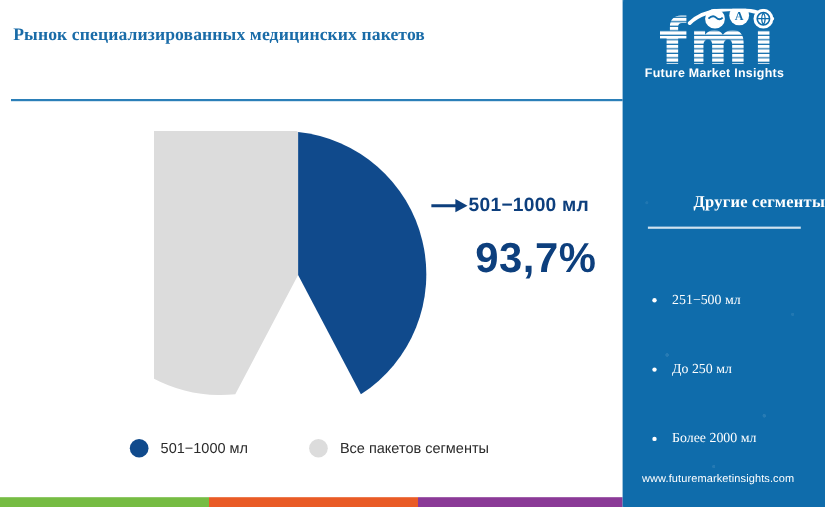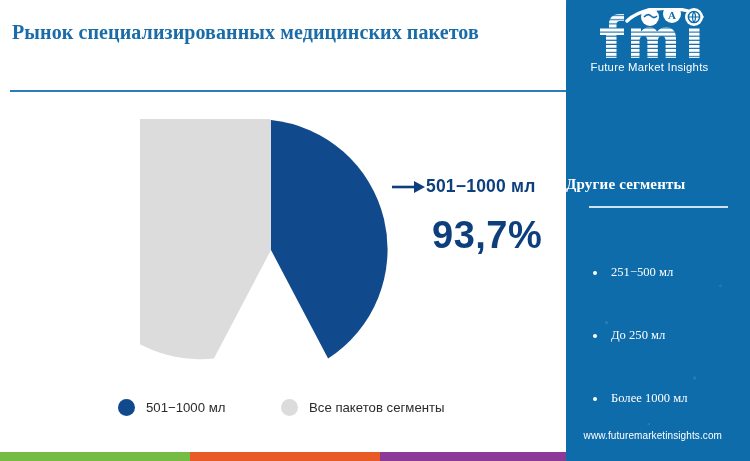--- a/index.html
+++ b/index.html
@@ -8,21 +8,21 @@
     background:#ffffff;
     font-family:"Liberation Sans", sans-serif;
     position:relative;
   }
   #stage{position:relative;width:750px;height:461px;overflow:hidden;background:#fff;}
 
   
   .title{
     position:absolute;left:12px;top:18px;width:545px;
     font-family:"Liberation Serif", serif;
-    font-weight:bold;font-size:20px;line-height:28px;
+    font-weight:bold;font-size:16px;line-height:28px;
     color:#1a6ca8;letter-spacing:0.1px;
   }
   .title .l2{display:block;}
   .header-rule{
     position:absolute;left:10px;top:90px;width:556px;height:1.6px;
     background:#2b7fb8;
   }
 
   
   .side-panel{
@@ -42,27 +42,27 @@
       radial-gradient(circle at 84% 62%, rgba(255,255,255,.08) 0 1.2px, transparent 1.6px),
       radial-gradient(circle at 12% 40%, rgba(255,255,255,.07) 0 1.2px, transparent 1.6px);
     pointer-events:none;
   }
 
   
   .logo-wrap{position:absolute;left:566px;top:6px;width:184px;height:78px;}
   .logo-mark{position:absolute;left:28px;top:2px;width:132px;height:52px;}
   .logo-tag{
     position:absolute;left:0;top:55px;width:167px;text-align:center;
-    color:#ffffff;font-size:11.3px;font-weight:normal;letter-spacing:.25px;
+    color:#ffffff;font-size:11.3px;font-weight:bold;letter-spacing:.25px;
     font-family:"Liberation Sans", sans-serif;
   }
 
   
   .seg-title{
-    position:absolute;left:566px;top:176px;width:184px;text-align:left;
+    position:absolute;left:566px;top:176px;width:184px;text-align:right;
     color:#ffffff;font-family:"Liberation Serif", serif;font-weight:bold;
     font-size:15px;letter-spacing:.2px;
   }
   .seg-rule{
     position:absolute;left:589px;top:206px;width:139px;height:1.6px;
     background:#cfe2ef;
   }
   .seg-list{position:absolute;left:589px;top:219px;width:160px;}
   .seg-item{
     position:relative;color:#ffffff;font-family:"Liberation Serif", serif;
@@ -187,19 +187,19 @@
     <div class="seg-item">
       <span class="bullet"></span>
       <span>251−500 мл</span>
     </div>
     <div class="seg-item">
       <span class="bullet"></span>
       <span>До 250 мл</span>
     </div>
     <div class="seg-item">
       <span class="bullet"></span>
-      <span>Более 1000 мл</span>
+      <span>Более 2000 мл</span>
     </div>
   </div>
 
   <div class="site-url">www.futuremarketinsights.com</div>
 
 </div>
 
 </body></html>

